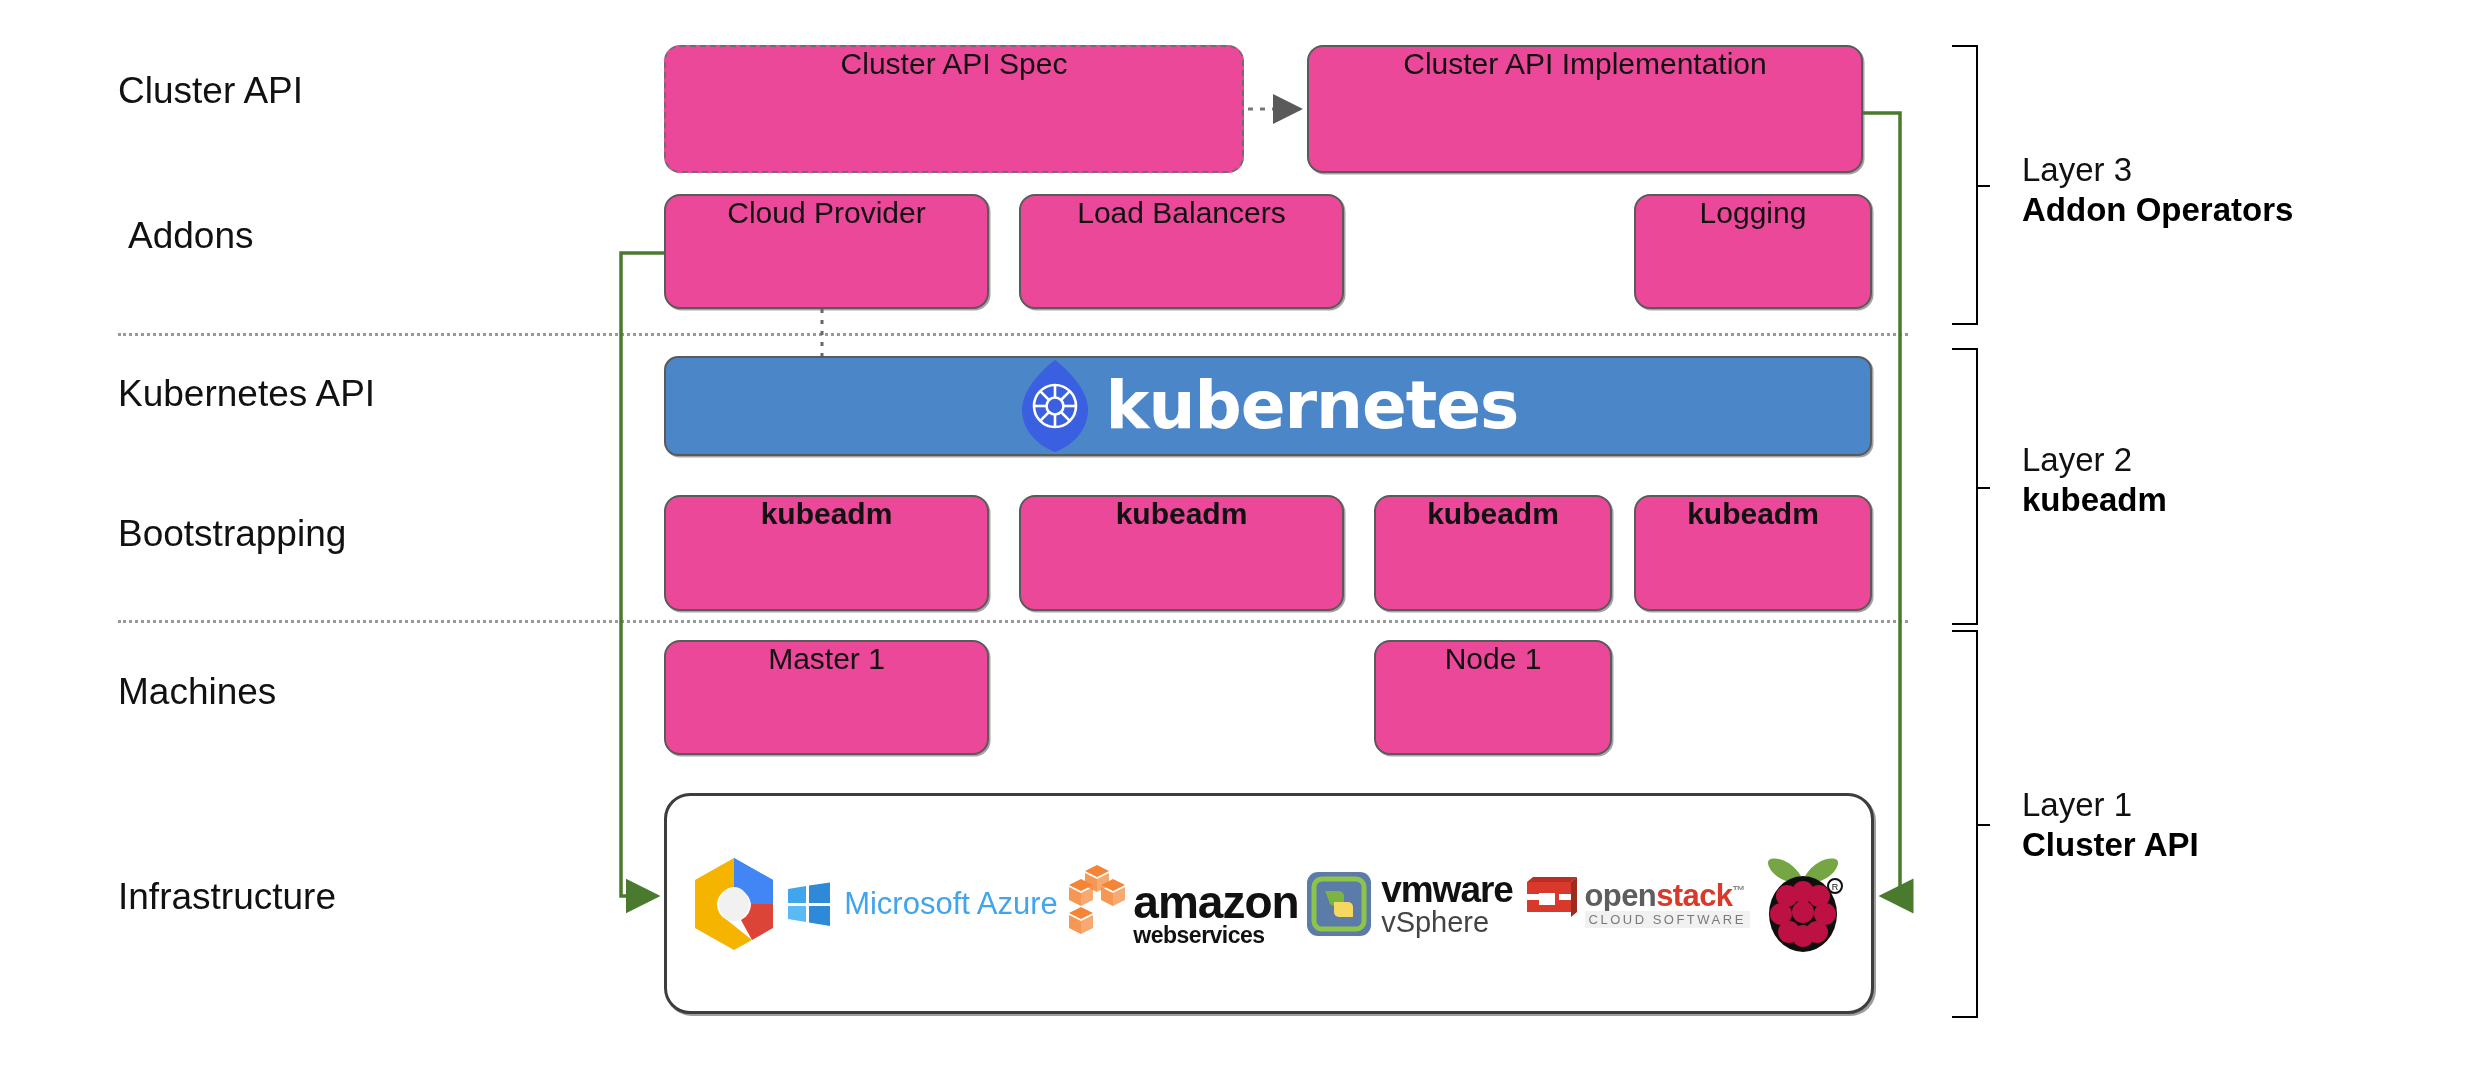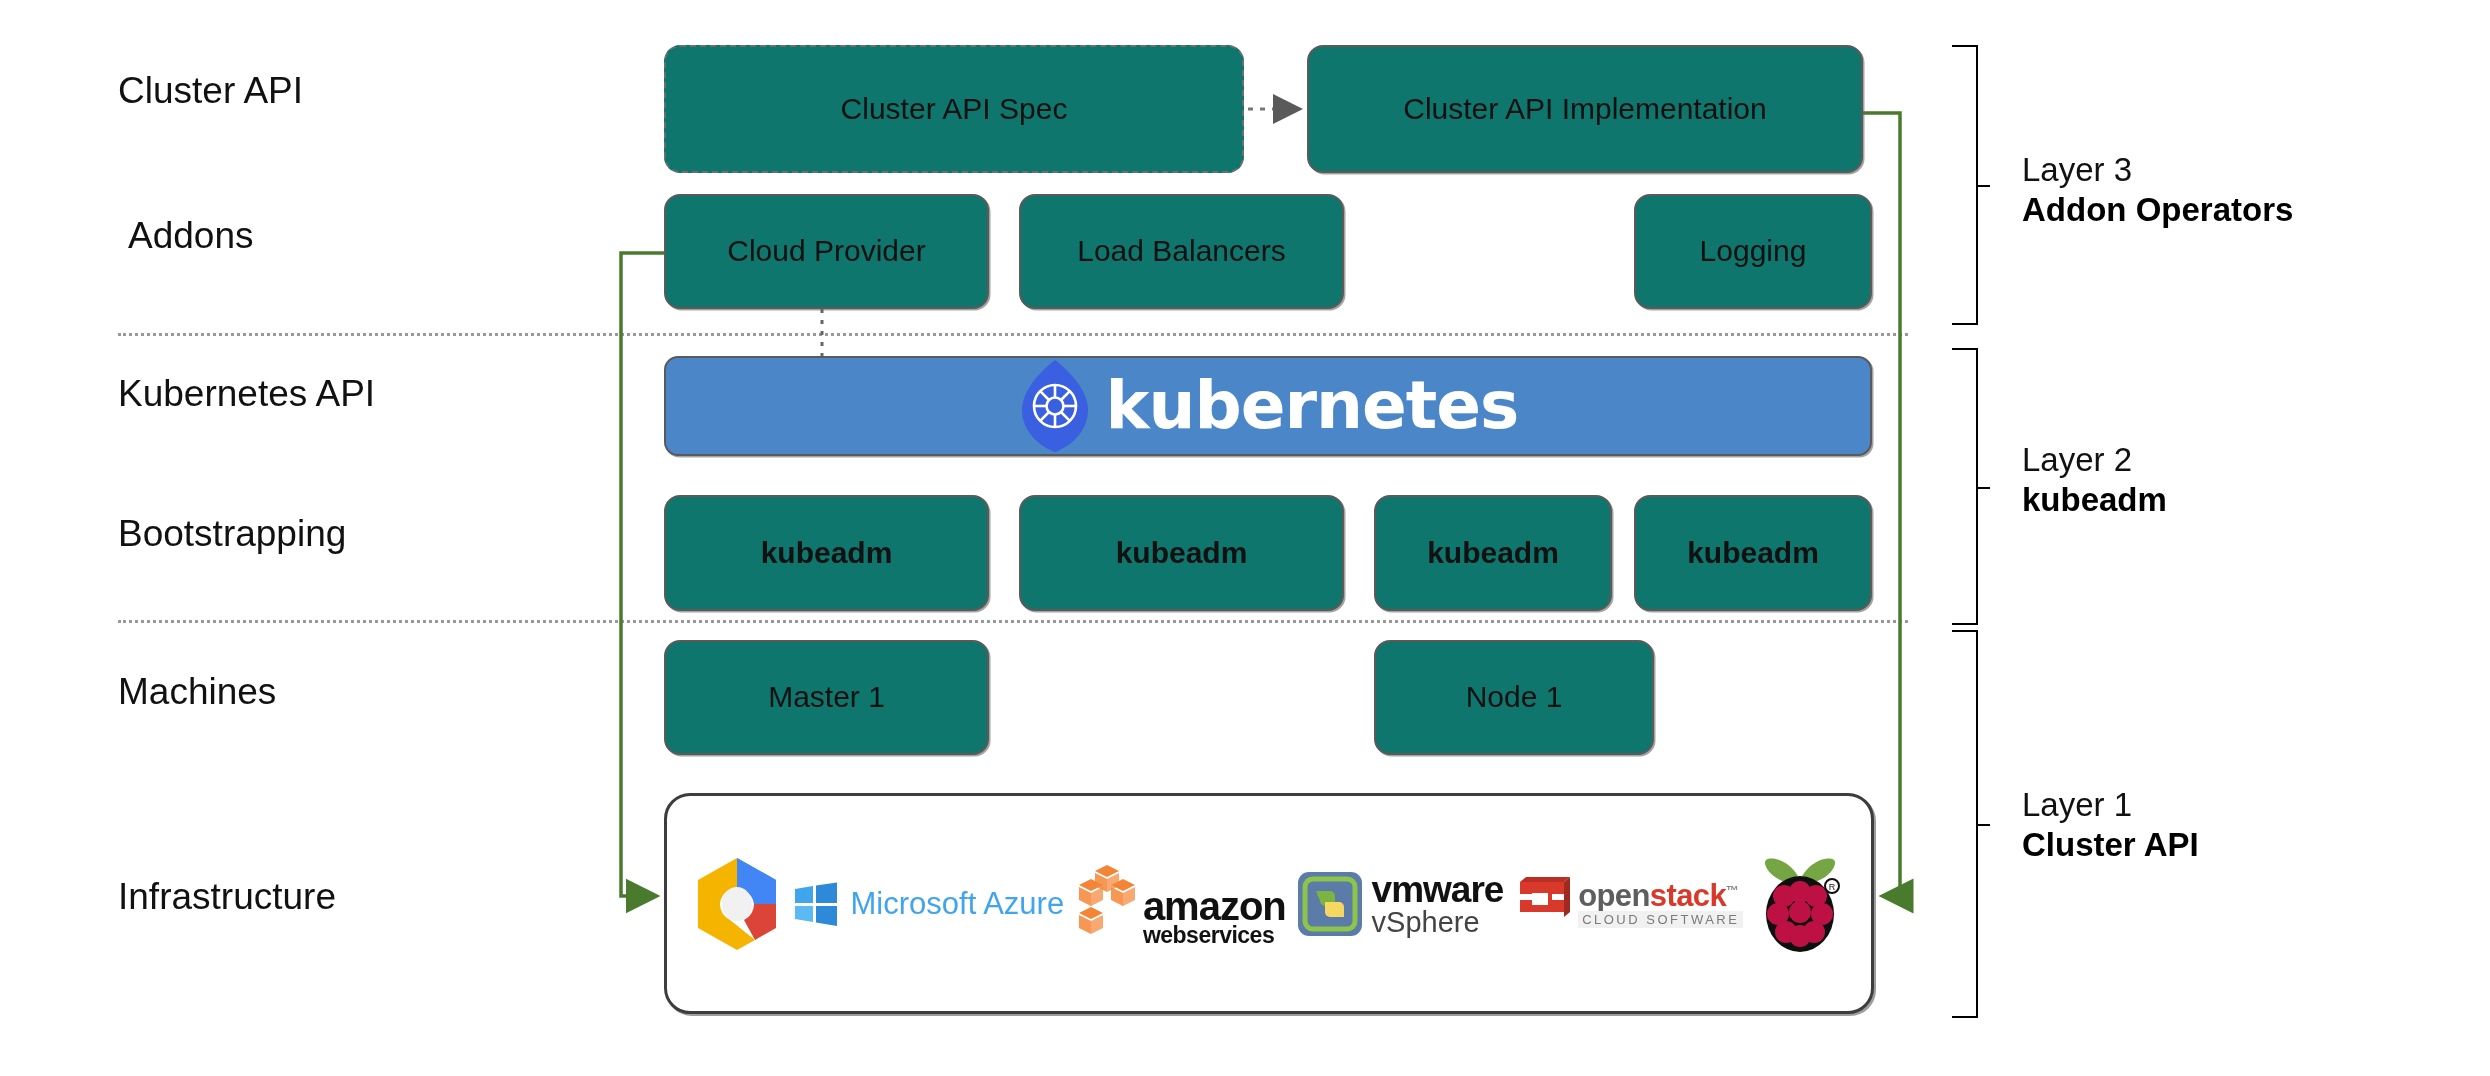--- a/index.html
+++ b/index.html
@@ -5,22 +5,22 @@
   html,body{margin:0;padding:0;background:#ffffff;}
   body{width:2490px;height:1076px;position:relative;overflow:hidden;
        font-family:"Liberation Sans","DejaVu Sans",sans-serif;color:#000;}
 
   #stage{position:absolute;inset:0;}
 
   
   .row-label{position:absolute;font-size:37px;color:#111;white-space:nowrap;line-height:1;}
 
   
-  .box{position:absolute;box-sizing:border-box;background:#0f766e;border-radius:16px;
-       display:flex;align-items:center;justify-content:center;text-align:center;}
+  .box{position:absolute;box-sizing:border-box;background:#ec4899;border-radius:16px;
+       display:flex;justify-content:center;text-align:center;}
   .box.solid{border:2.5px solid #5a5a5a;box-shadow:1.5px 1.5px 0 rgba(90,90,90,.55);}
   .box.dashed{border:2.5px dashed #6e6e6e;}
   .box .lbl{font-size:30px;color:#111;line-height:1.15;}
   .box .lbl.bold{font-weight:bold;}
   .box .lbl .ital{font-style:italic;}
 
   
   .k8s-bar{position:absolute;box-sizing:border-box;background:#4a86c8;
            border:2.5px solid #5a5a5a;border-radius:14px;
            box-shadow:1.5px 1.5px 0 rgba(90,90,90,.55);
@@ -114,21 +114,21 @@
   <div class="box solid" style="left:1374px;top:495px;width:238px;height:116px;">
     <span class="lbl bold">kubeadm</span>
   </div>
   <div class="box solid" style="left:1634px;top:495px;width:238px;height:116px;">
     <span class="lbl bold">kubeadm</span>
   </div>
 
   <div class="box solid" style="left:664px;top:640px;width:325px;height:115px;">
     <span class="lbl">Master 1</span>
   </div>
-  <div class="box solid" style="left:1374px;top:640px;width:280px;height:115px;">
+  <div class="box solid" style="left:1374px;top:640px;width:238px;height:115px;">
     <span class="lbl">Node 1</span>
   </div>
 
   <div class="infra" style="left:664px;top:793px;width:1210px;height:221px;">
     <div class="logo-strip">
 
       <div class="logo">
         <svg width="90" height="100" viewBox="0 0 90 100" aria-hidden="true">
           <path d="M45 4 L84 26 L84 50 L62 50 A17.5 17.5 0 0 0 53.5 35.5 L45 4 Z" fill="#4285f4"></path>
           <path d="M84 26 L84 74 L63 86 L52 66 A17.5 17.5 0 0 0 62 50 L84 50 Z" fill="#db4437"></path>
@@ -162,21 +162,21 @@
               <path d="M44 12 l-12 6 0 13 12 -6 Z" opacity=".7"></path>
             <path d="M36 24 l12-6 12 6 -12 6 Z"></path>
               <path d="M36 26 l12 6 0 13 -12 -6 Z" opacity=".85"></path>
               <path d="M60 26 l-12 6 0 13 12 -6 Z" opacity=".7"></path>
             <path d="M4 52 l12-6 12 6 -12 6 Z"></path>
               <path d="M4 54 l12 6 0 13 -12 -6 Z" opacity=".85"></path>
               <path d="M28 54 l-12 6 0 13 12 -6 Z" opacity=".7"></path>
           </g>
         </svg>
         <span style="display:flex;flex-direction:column;line-height:.95;">
-          <span style="font-size:40px;font-weight:bold;color:#111;letter-spacing:-1px;margin-top:9px;">amazon</span>
+          <span style="font-size:46px;font-weight:bold;color:#111;letter-spacing:-1px;margin-top:9px;">amazon</span>
           <span style="font-size:23px;font-weight:bold;color:#111;letter-spacing:-.5px;">webservices</span>
         </span>
       </div>
 
       <div class="logo" style="gap:9px;">
         <svg width="66" height="66" viewBox="0 0 66 66" aria-hidden="true">
           <rect x="1" y="1" width="64" height="64" rx="11" fill="#5b7ba8"></rect>
           <rect x="8" y="8" width="50" height="50" rx="8" fill="none" stroke="#8ec449" stroke-width="5"></rect>
           <path d="M19 20 h14 a5 5 0 0 1 5 5 v10 h-10 a5 5 0 0 1 -5 -5 Z" fill="#7cb342"></path>
           <path d="M28 31 h14 a5 5 0 0 1 5 5 v10 h-14 a5 5 0 0 1 -5 -5 Z" fill="#f6d860"></path>

